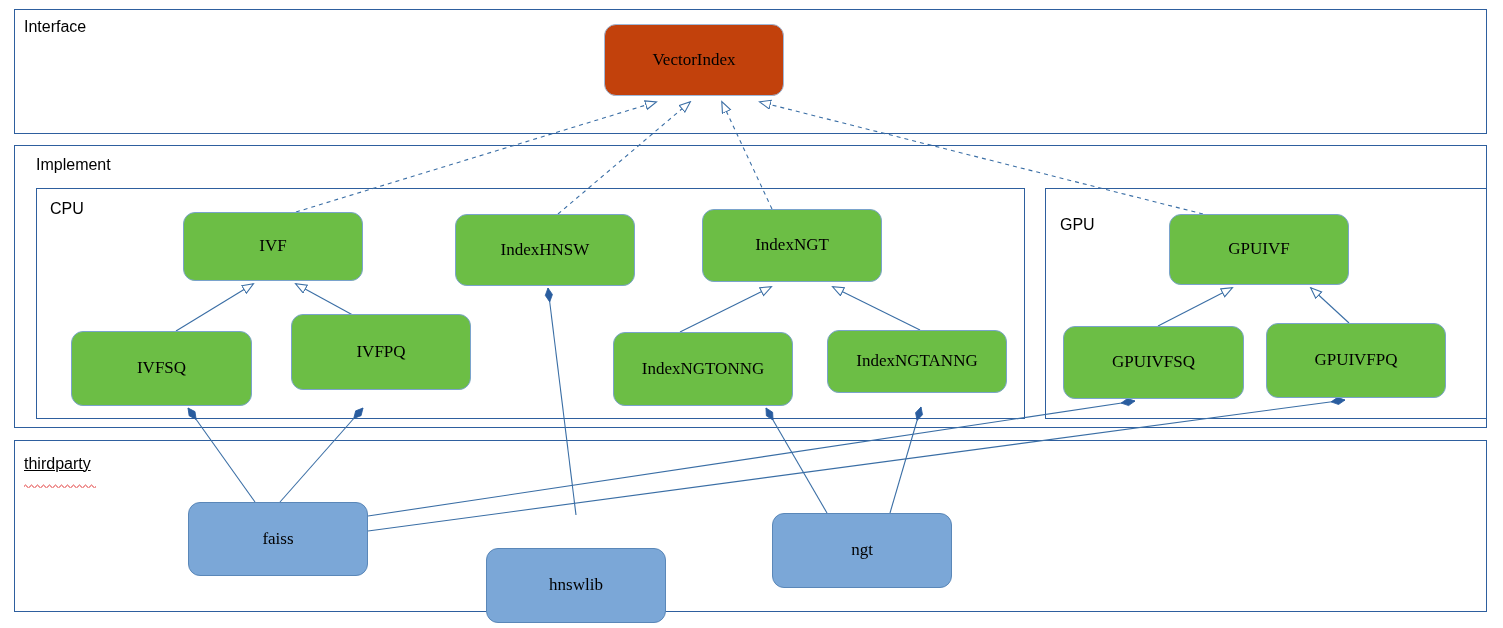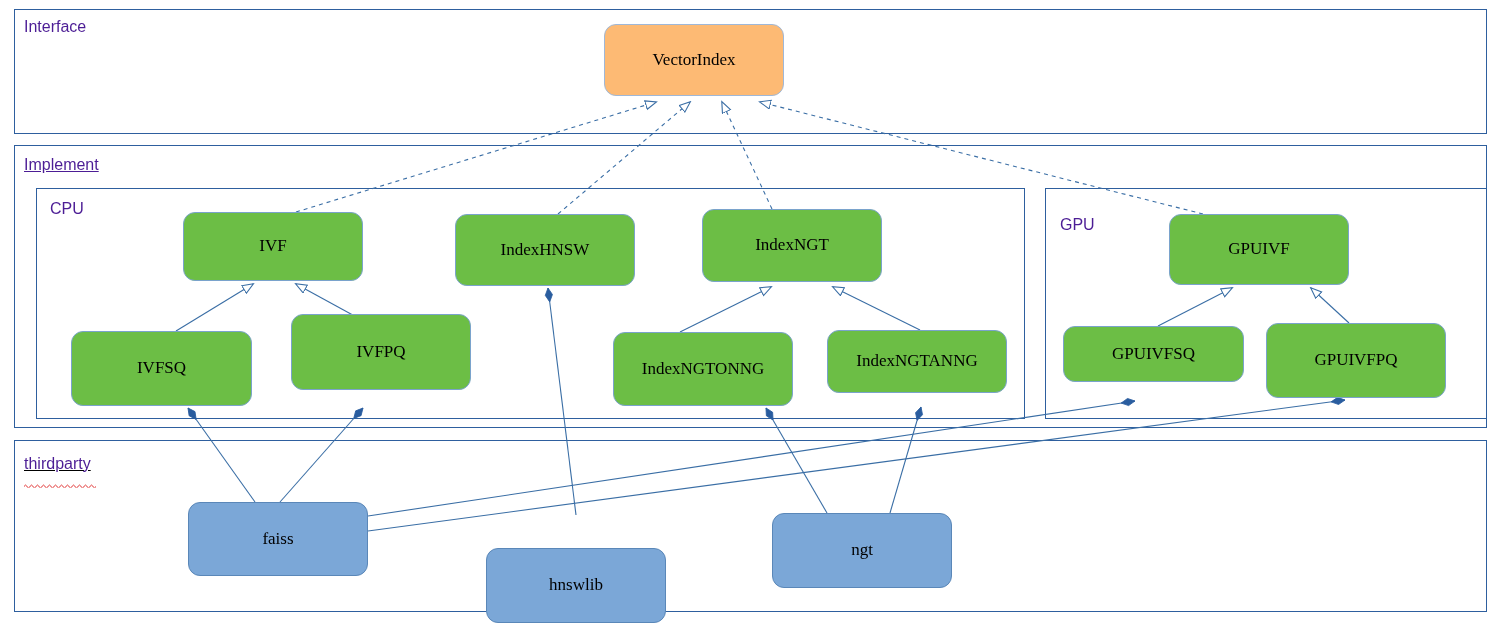--- a/index.html
+++ b/index.html
@@ -18,21 +18,21 @@
   .section {
     position: absolute;
     border: 1.4px solid #2e5f9e;
     background: transparent;
     box-sizing: border-box;
   }
   .section-label {
     position: absolute;
     font-family: "Liberation Sans", sans-serif;
     font-size: 16px;
-    color: #4c1d95;
+    color: #000000;
     white-space: nowrap;
     letter-spacing: 0px;
   }
   .section-label.misspelled {
     text-decoration: underline;
     text-decoration-color: #000000;
     text-decoration-thickness: 1px;
   }
   .node {
     position: absolute;
@@ -41,21 +41,21 @@
     display: flex;
     align-items: center;
     justify-content: center;
     font-family: "Liberation Serif", serif;
     font-size: 17px;
     color: #000000;
     text-align: center;
     line-height: 1.1;
   }
   .node.iface {
-    background: #fdba74;
+    background: #c2410c;
     border: 1.2px solid #9fb8d8;
   }
   .node.impl {
     background: #6cbe45;
     border: 1.2px solid #7aa3cc;
   }
   .node.thirdparty {
     background: #7ba7d7;
     border: 1.2px solid #5a87b8;
   }
@@ -70,21 +70,21 @@
 </style>
 </head>
 <body>
 
 <div id="canvas">
 
   <div id="sections-layer">
       <div class="section" style="left: 14px; top: 9px; width: 1473px; height: 125px;"></div>
       <div class="section-label" style="left: 24px; top: 18px;">Interface</div>
       <div class="section" style="left: 14px; top: 145px; width: 1473px; height: 283px;"></div>
-      <div class="section-label" style="left: 24px; top: 156px; text-decoration: underline;">Implement</div>
+      <div class="section-label" style="left: 36px; top: 156px;">Implement</div>
       <div class="section" style="left: 36px; top: 188px; width: 989px; height: 231px;"></div>
       <div class="section-label" style="left: 50px; top: 200px;">CPU</div>
       <div class="section" style="left: 1045px; top: 188px; width: 442px; height: 231px;"></div>
       <div class="section-label" style="left: 1060px; top: 216px;">GPU</div>
       <div class="section" style="left: 14px; top: 440px; width: 1473px; height: 172px;"></div>
       <div class="section-label misspelled" style="left: 24px; top: 455px;">thirdparty</div>
       <div style="position: absolute; left: 24px; top: 474px; width: 72px; height: 5px;"><svg width="72" height="5" viewBox="0 0 72 5" xmlns="http://www.w3.org/2000/svg">
           <path d="M0 3.5 Q1.5 0.6 3 3.5 T6 3.5 T9 3.5 T12 3.5 T15 3.5 T18 3.5 T21 3.5 T24 3.5 T27 3.5 T30 3.5 T33 3.5 T36 3.5 T39 3.5 T42 3.5 T45 3.5 T48 3.5 T51 3.5 T54 3.5 T57 3.5 T60 3.5 T63 3.5 T66 3.5 T69 3.5 T72 3.5" fill="none" stroke="#e03030" stroke-width="1"></path>
         </svg></div>
     </div>
@@ -140,21 +140,21 @@
       </div>
       <div class="node impl" style="left: 291px; top: 314px; width: 180px; height: 76px;">
         <span>IVFPQ</span>
       </div>
       <div class="node impl" style="left: 613px; top: 332px; width: 180px; height: 74px;">
         <span>IndexNGTONNG</span>
       </div>
       <div class="node impl" style="left: 827px; top: 330px; width: 180px; height: 63px;">
         <span>IndexNGTANNG</span>
       </div>
-      <div class="node impl" style="left: 1063px; top: 326px; width: 181px; height: 56px;">
+      <div class="node impl" style="left: 1063px; top: 326px; width: 181px; height: 73px;">
         <span>GPUIVFSQ</span>
       </div>
       <div class="node impl" style="left: 1266px; top: 323px; width: 180px; height: 75px;">
         <span>GPUIVFPQ</span>
       </div>
       <div class="node thirdparty" style="left: 188px; top: 502px; width: 180px; height: 74px;">
         <span>faiss</span>
       </div>
       <div class="node thirdparty" style="left: 486px; top: 515px; width: 180px; height: 75px; margin-top: 33px;">
         <span>hnswlib</span>

